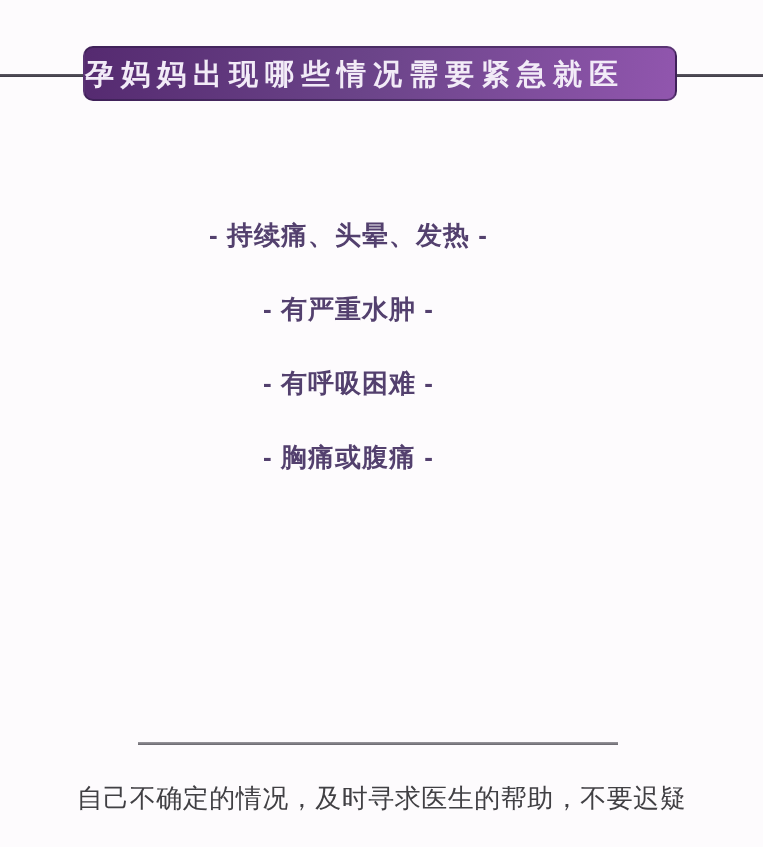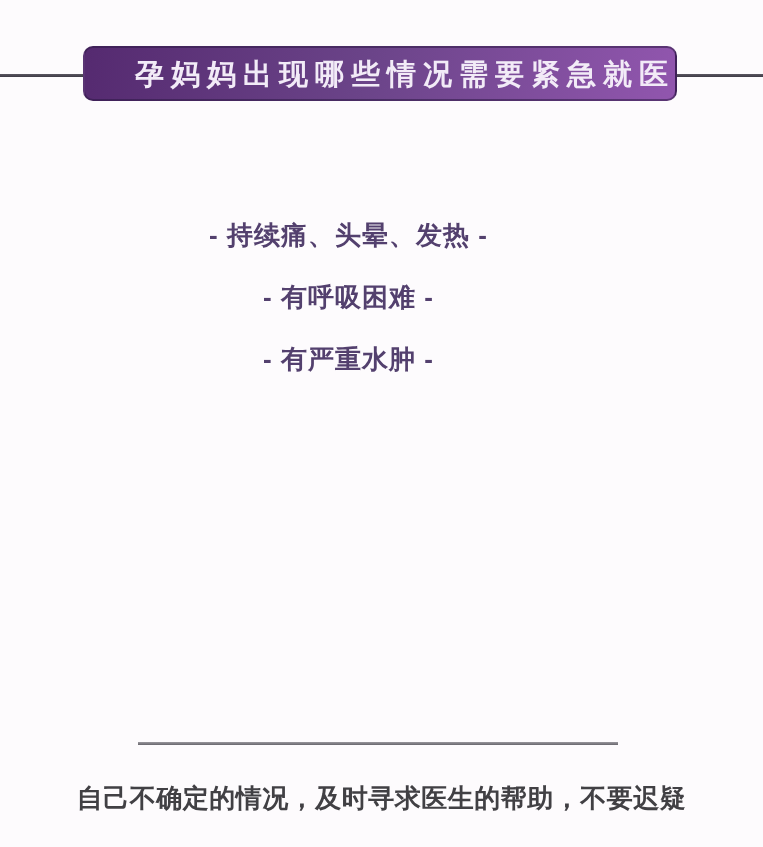--- a/index.html
+++ b/index.html
@@ -34,42 +34,42 @@
     position: absolute;
     left: 83px;
     top: 46px;
     width: 594px;
     height: 55px;
     box-sizing: border-box;
     border: 2px solid rgba(45, 25, 70, 0.55);
     border-radius: 10px;
     background: linear-gradient(100deg, #552a70 0%, #6b4489 48%, #9156ae 100%);
     z-index: 2;
-    text-align: right;
+    text-align: left;
   }
   .banner-title {
     display: block;
     line-height: 53px;
     font-size: 29px;
     font-weight: bold;
     letter-spacing: 7px;
     color: #f2ebf7;
     white-space: nowrap;
   }
 
   
   .symptom-list {
     position: absolute;
     left: 0;
     top: 220px;
     width: 697px;
     display: flex;
     flex-direction: column;
     align-items: center;
-    gap: 32px;
+    gap: 44px;
   }
   .symptom-item {
     height: 30px;
     line-height: 30px;
     font-size: 26px;
     font-weight: bold;
     letter-spacing: 1px;
     color: #53406e;
     white-space: nowrap;
   }
@@ -83,40 +83,41 @@
     height: 3px;
     background: linear-gradient(to bottom, #9a989e, #68666d);
   }
   .footer-note {
     position: absolute;
     left: 0;
     top: 781px;
     width: 763px;
     text-align: center;
     font-size: 26px;
-    font-weight: bold;
+    font-weight: normal;
     letter-spacing: 0.5px;
     color: #414044;
     white-space: nowrap;
   }
 </style>
 </head>
 <body>
 
 <div class="page">
 
   <div class="header-line"></div>
 
   <div class="banner">
     <span class="banner-title">孕妈妈出现哪些情况需要紧急就医</span>
   </div>
 
   <div class="symptom-list">
     <div class="symptom-item">- 持续痛、头晕、发热 -</div>
+    <div class="symptom-item">- 有严重水肿 -</div>
     <div class="symptom-item">- 有呼吸困难 -</div>
-    <div class="symptom-item">- 有严重水肿 -</div>
+    <div class="symptom-item">- 胸痛或腹痛 -</div>
   </div>
 
   <div class="footer-divider"></div>
 
   <div class="footer-note">自己不确定的情况，及时寻求医生的帮助，不要迟疑</div>
 
 </div>
 
 </body></html>

